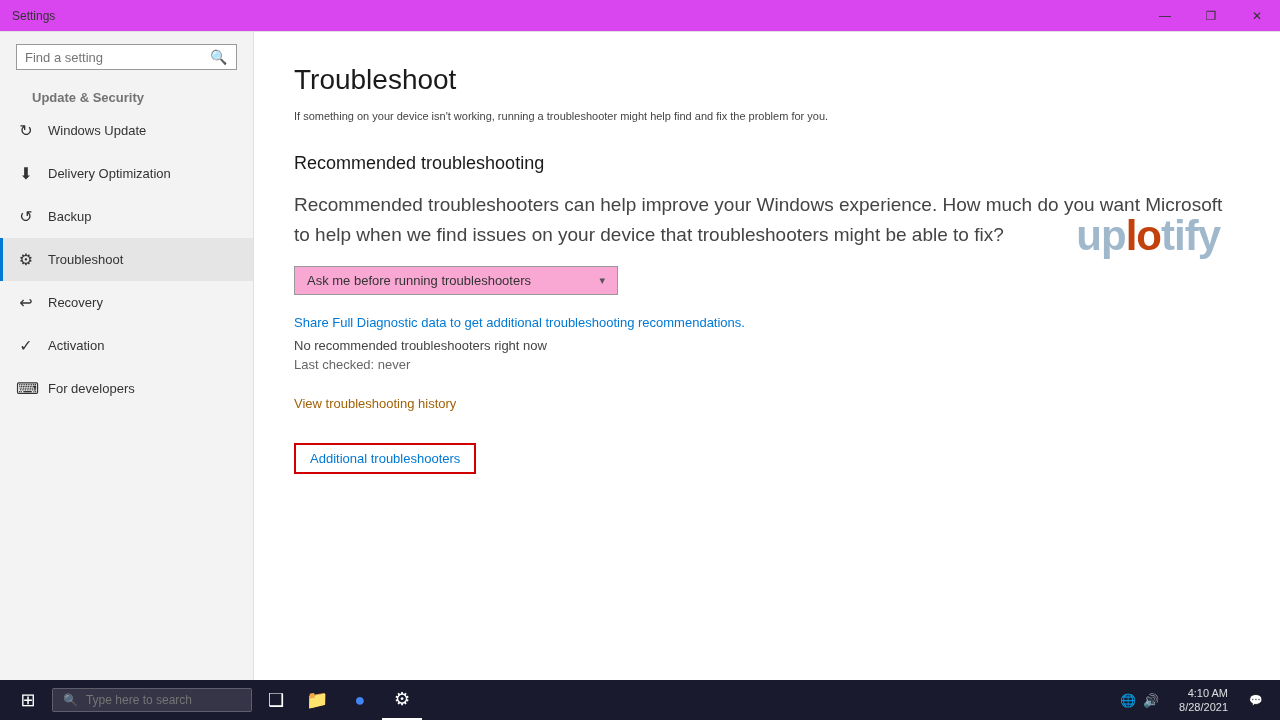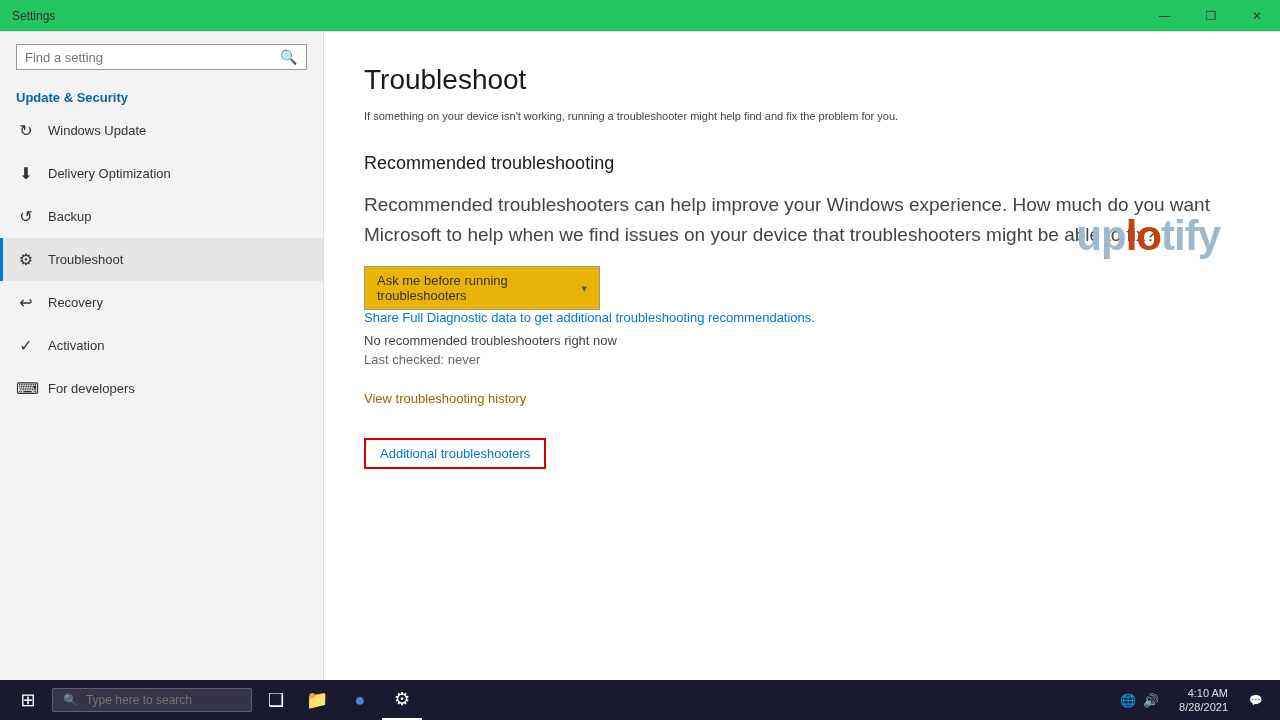--- a/index.html
+++ b/index.html
@@ -1,20 +1,20 @@
 <!DOCTYPE html>
 <html><head>
   <meta charset="utf-8">
   <style>
     * { margin: 0; padding: 0; box-sizing: border-box; }
     body { font-family: 'Segoe UI', sans-serif; background: #f3f3f3; width: 1280px; height: 720px; overflow: hidden; display: flex; flex-direction: column; }
 
     
     .title-bar {
-      background: #22c55e;
+      background: #d946ef;
       height: 32px;
       display: flex;
       align-items: center;
       justify-content: space-between;
       padding: 0 0 0 12px;
       border-bottom: 1px solid #e0e0e0;
       flex-shrink: 0;
     }
     .title-bar-title { font-size: 12px; color: #333; }
     .title-bar-buttons { display: flex; }
@@ -26,21 +26,21 @@
 
     
     .app-body {
       display: flex;
       flex: 1;
       overflow: hidden;
     }
 
     
     .sidebar {
-      width: 324px;
+      width: 254px;
       background: #f3f3f3;
       display: flex;
       flex-direction: column;
       flex-shrink: 0;
       overflow-y: auto;
       border-right: 1px solid #e0e0e0;
     }
 
     .search-box {
       margin: 12px 16px;
@@ -50,22 +50,22 @@
       border: 1px solid #999;
       padding: 4px 8px;
     }
     .search-box input {
       border: none; outline: none; flex: 1; font-size: 13px; color: #333;
       background: transparent;
     }
     .search-box .search-icon { color: #666; font-size: 14px; }
 
     .sidebar-section-label {
-      font-size: 13px; font-weight: 600; color: #0369a1;
-      padding: 8px 16px 4px 16px;
+      font-size: 13px; font-weight: 600; color: #737373;
+      padding: 8px 16px 4px 32px;
     }
 
     .sidebar-item {
       display: flex; align-items: center;
       padding: 12px 16px;
       cursor: pointer;
       font-size: 13px; color: #333;
       gap: 12px;
     }
     .sidebar-item.active {
@@ -86,22 +86,22 @@
     .page-title { font-size: 28px; font-weight: 300; color: #1a1a1a; margin-bottom: 12px; }
     .page-desc { font-size: 11px; color: #444; margin-bottom: 28px; line-height: 1.5; }
 
     .section-title { font-size: 18px; font-weight: 400; color: #1a1a1a; margin-bottom: 16px; }
 
     .rec-desc { font-size: 19px; color: #444; line-height: 1.6; margin-bottom: 16px; }
 
     .dropdown-select {
       display: flex; align-items: center; justify-content: space-between;
       border: 1px solid #999; padding: 6px 12px;
-      width: 236px; background: #eab308; cursor: pointer;
-      font-size: 13px; color: #333; 
+      width: 324px; background: #f9a8d4; cursor: pointer;
+      font-size: 13px; color: #333; margin-bottom: 20px;
     }
     .dropdown-select .chevron { font-size: 11px; color: #555; }
 
     .link-blue { color: #0078d4; font-size: 13px; cursor: pointer; text-decoration: none; display: block; margin-bottom: 8px; }
 
     .no-troubleshooters { font-size: 13px; color: #444; margin-bottom: 4px; }
     .last-checked { font-size: 13px; color: #666; margin-bottom: 24px; }
 
     .view-history { font-size: 13px; color: #a16207; cursor: pointer; display: block; margin-bottom: 32px; }
 

